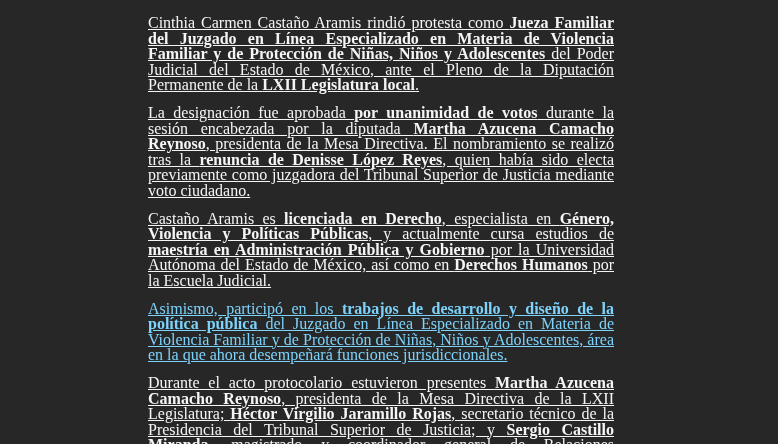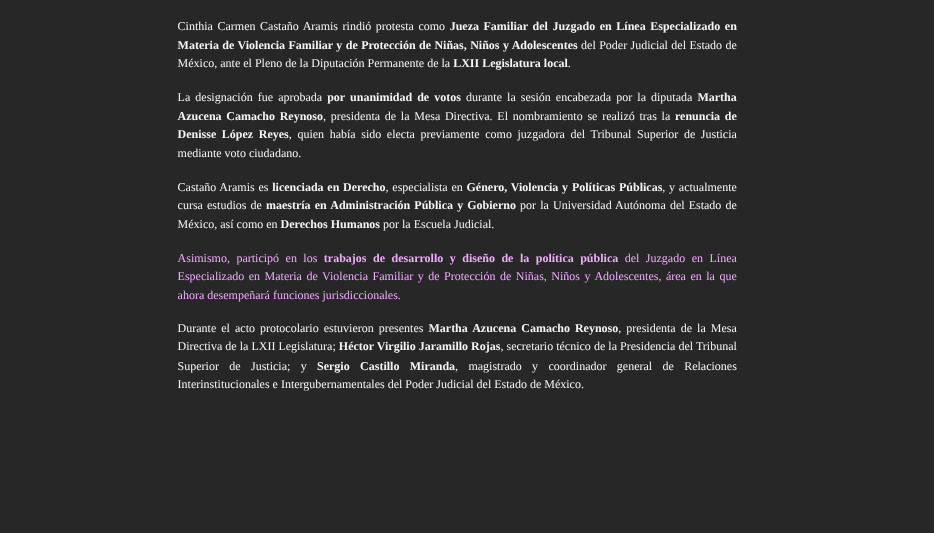--- a/index.html
+++ b/index.html
@@ -13,25 +13,26 @@
   }
   .content {
     position: absolute;
     left: 148px;
     top: 0;
     width: 466px;
     padding-top: 15px;
   }
   .para {
     margin: 0 0 12.5px 0;
-    font-size: 10px;
+    font-size: 16px;
     line-height: 15.5px;
     color: #f5f5f5;
     text-align: justify;
     hyphens: none;
+    text-decoration: underline;
   }
   .para b { font-weight: bold; }
   .section-heading {
     margin: 10px 0 19px 0;
     font-family: "Liberation Sans", sans-serif;
     font-weight: 400;
     font-size: 27px;
     line-height: 31px;
     letter-spacing: 0;
     color: #e2e2e2;
@@ -41,17 +42,17 @@
 <body style="background-color: rgb(39, 39, 39);">
 
 <main>
   <div class="content">
     <section>
         <p class="para" style="color: rgb(245, 245, 245);"><span>Cinthia Carmen Castaño Aramis rindió protesta como </span><b>Jueza Familiar del Juzgado en Línea Especializado en Materia de Violencia Familiar y de Protección de Niñas, Niños y Adolescentes</b><span> del Poder Judicial del Estado de México, ante el Pleno de la Diputación Permanente de la </span><b>LXII Legislatura local</b><span>.</span></p>
         <p class="para" style="color: rgb(245, 245, 245);"><span>La designación fue aprobada </span><b>por unanimidad de votos</b><span> durante la sesión encabezada por la diputada </span><b>Martha Azucena Camacho Reynoso</b><span>, presidenta de la Mesa Directiva. El nombramiento se realizó tras la </span><b>renuncia de Denisse López Reyes</b><span>, quien había sido electa previamente como juzgadora del Tribunal Superior de Justicia mediante voto ciudadano.</span></p>
       </section>
     <section>
         <p class="para" style="color: rgb(245, 245, 245);"><span>Castaño Aramis es </span><b>licenciada en Derecho</b><span>, especialista en </span><b>Género, Violencia y Políticas Públicas</b><span>, y actualmente cursa estudios de </span><b>maestría en Administración Pública y Gobierno</b><span> por la Universidad Autónoma del Estado de México, así como en </span><b>Derechos Humanos</b><span> por la Escuela Judicial.</span></p>
-        <p class="para" style="color: #f0abfc;"><span>Asimismo, participó en los </span><b>trabajos de desarrollo y diseño de la política pública</b><span> del Juzgado en Línea Especializado en Materia de Violencia Familiar y de Protección de Niñas, Niños y Adolescentes, área en la que ahora desempeñará funciones jurisdiccionales.</span></p>
+        <p class="para" style="color: #7dd3fc;"><span>Asimismo, participó en los </span><b>trabajos de desarrollo y diseño de la política pública</b><span> del Juzgado en Línea Especializado en Materia de Violencia Familiar y de Protección de Niñas, Niños y Adolescentes, área en la que ahora desempeñará funciones jurisdiccionales.</span></p>
         <p class="para" style="color: rgb(245, 245, 245);"><span>Durante el acto protocolario estuvieron presentes </span><b>Martha Azucena Camacho Reynoso</b><span>, presidenta de la Mesa Directiva de la LXII Legislatura; </span><b>Héctor Virgilio Jaramillo Rojas</b><span>, secretario técnico de la Presidencia del Tribunal Superior de Justicia; y </span><b>Sergio Castillo Miranda</b><span>, magistrado y coordinador general de Relaciones Interinstitucionales e Intergubernamentales del Poder Judicial del Estado de México.</span></p>
       </section>
   </div>
 </main>
 
 </body></html>

